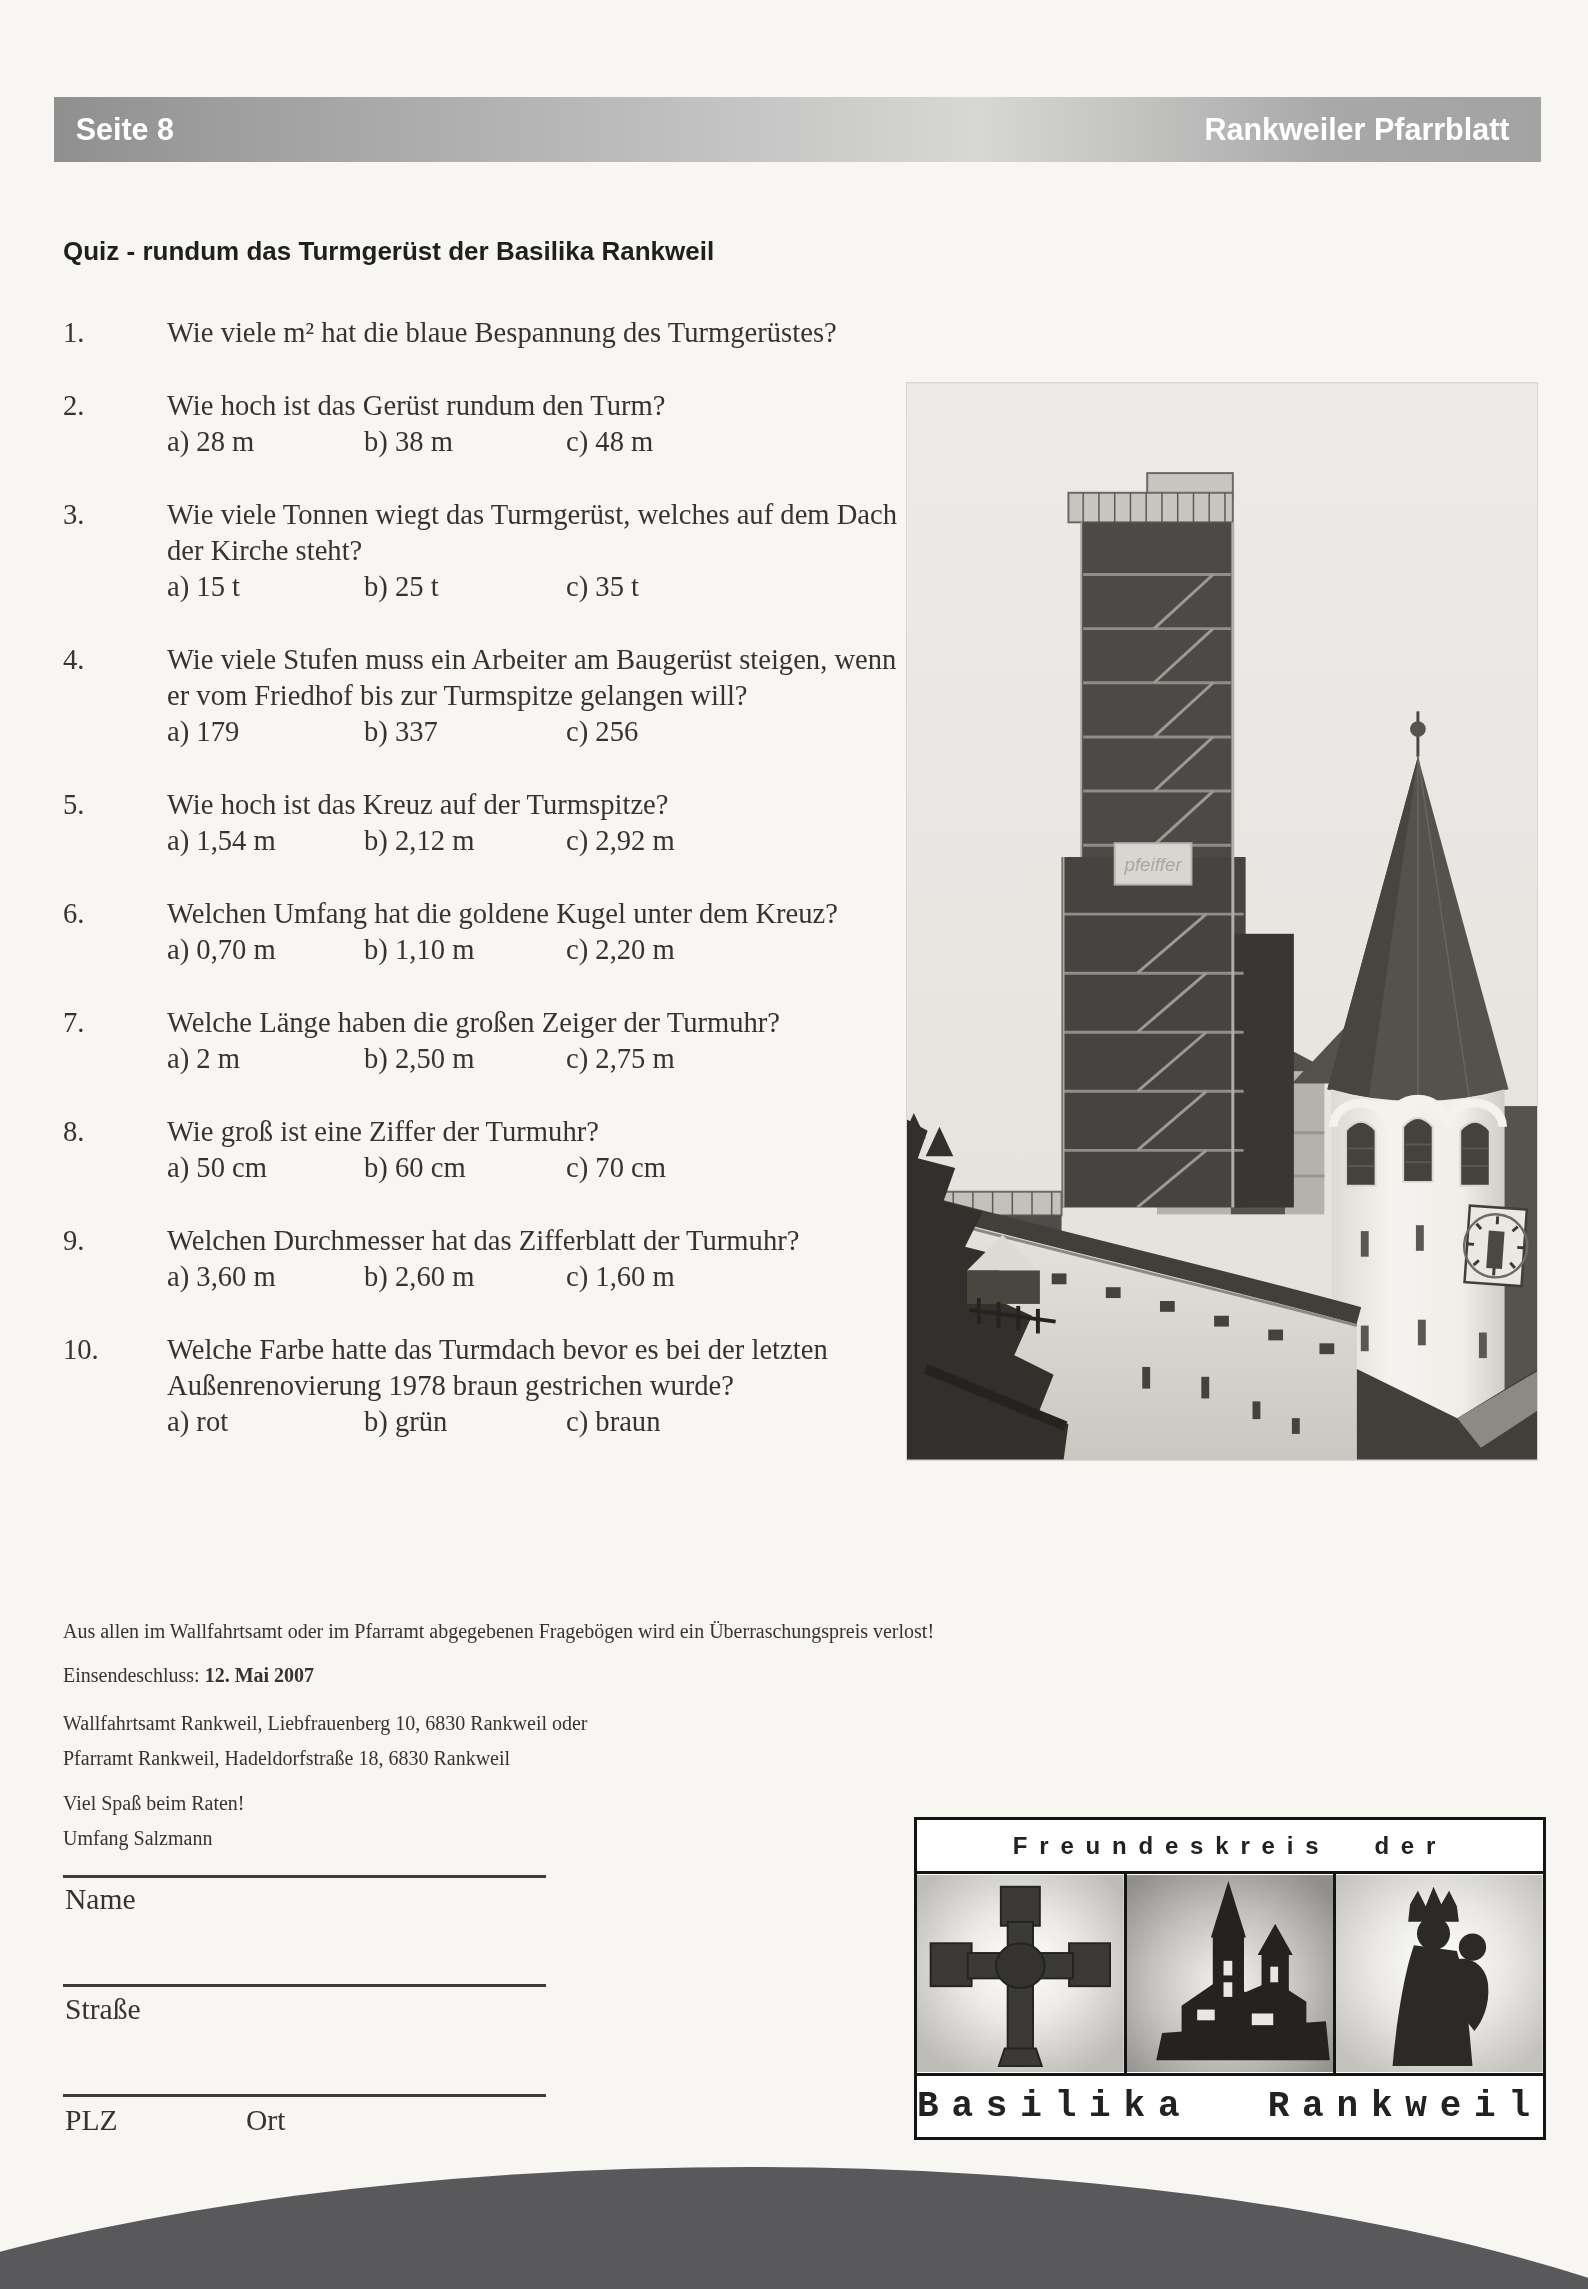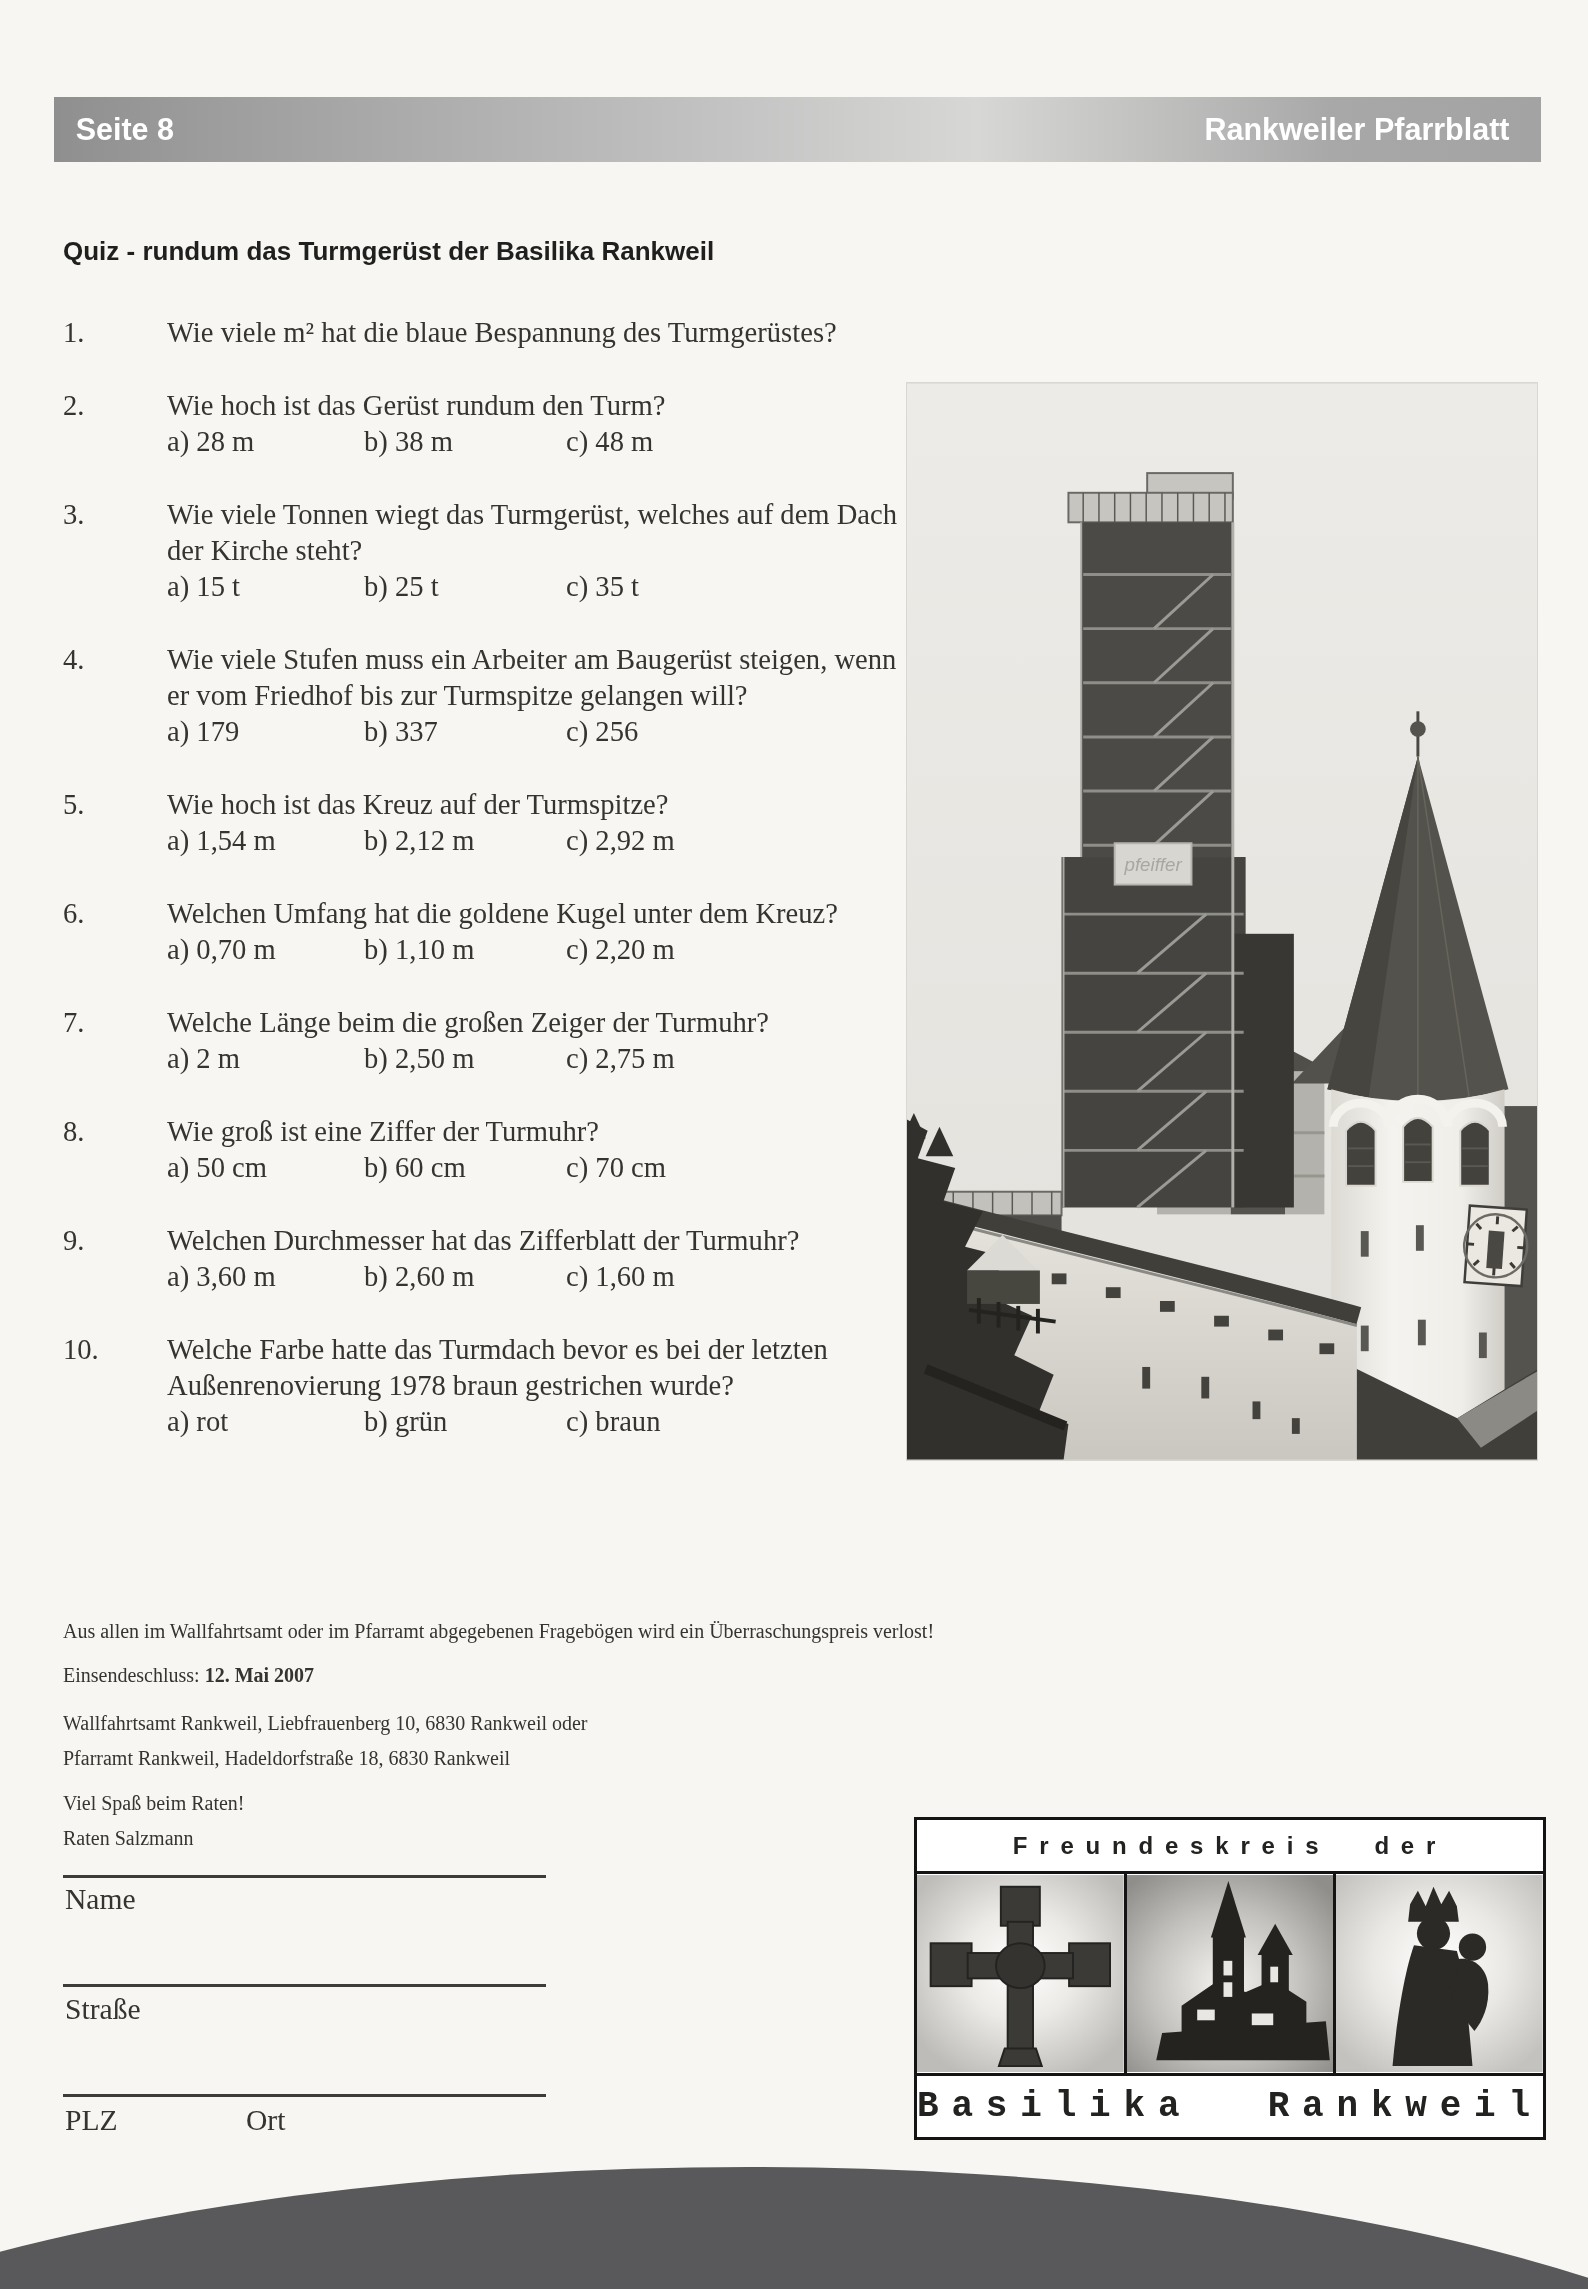--- a/index.html
+++ b/index.html
@@ -144,21 +144,21 @@
           <span>a) 0,70 m</span>
           <span>b) 1,10 m</span>
           <span>c) 2,20 m</span>
         </div>
       </div>
     </div>
 
     <div class="question">
       <div class="qnum">7.</div>
       <div class="qbody">
-        <div class="qtext">Welche Länge beim die großen Zeiger der Turmuhr?</div>
+        <div class="qtext">Welche Länge haben die großen Zeiger der Turmuhr?</div>
         <div class="opts">
           <span>a) 2 m</span>
           <span>b) 2,50 m</span>
           <span>c) 2,75 m</span>
         </div>
       </div>
     </div>
 
     <div class="question">
       <div class="qnum">8.</div>
@@ -394,21 +394,21 @@
       </g>
 
       <rect x="0" y="0" width="642" height="1095" fill="none" stroke="#d8d7d3" stroke-width="2"></rect>
     </svg>
   </div>
 
   <div class="footer-texts">
     <p class="p-raffle">Aus allen im Wallfahrtsamt oder im Pfarramt abgegebenen Fragebögen wird ein Überraschungspreis verlost!</p>
     <p class="p-deadline"><span>Einsendeschluss:</span> <span class="bold">12. Mai 2007</span></p>
     <p class="p-address"><span>Wallfahrtsamt Rankweil, Liebfrauenberg 10, 6830 Rankweil oder</span><br><span>Pfarramt Rankweil, Hadeldorfstraße 18, 6830 Rankweil</span></p>
-    <p class="p-closing"><span>Viel Spaß beim Raten!</span><br><span>Raten Salzmann</span></p>
+    <p class="p-closing"><span>Viel Spaß beim Raten!</span><br><span>Umfang Salzmann</span></p>
   </div>
 
   <div class="form-line" style="top:1875px;"></div>
   <div class="form-label" style="left:65px; top:1883px;">Name</div>
 
   <div class="form-line" style="top:1984px;"></div>
   <div class="form-label" style="left:65px; top:1993px;">Straße</div>
 
   <div class="form-line" style="top:2094px;"></div>
   <div class="form-label" style="left:65px; top:2104px;">PLZ</div>

